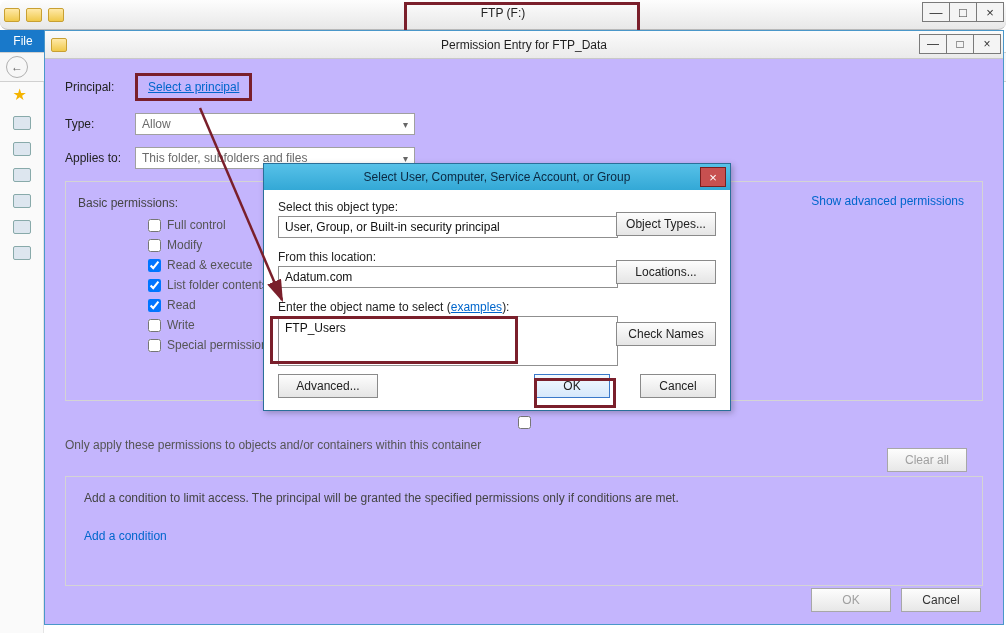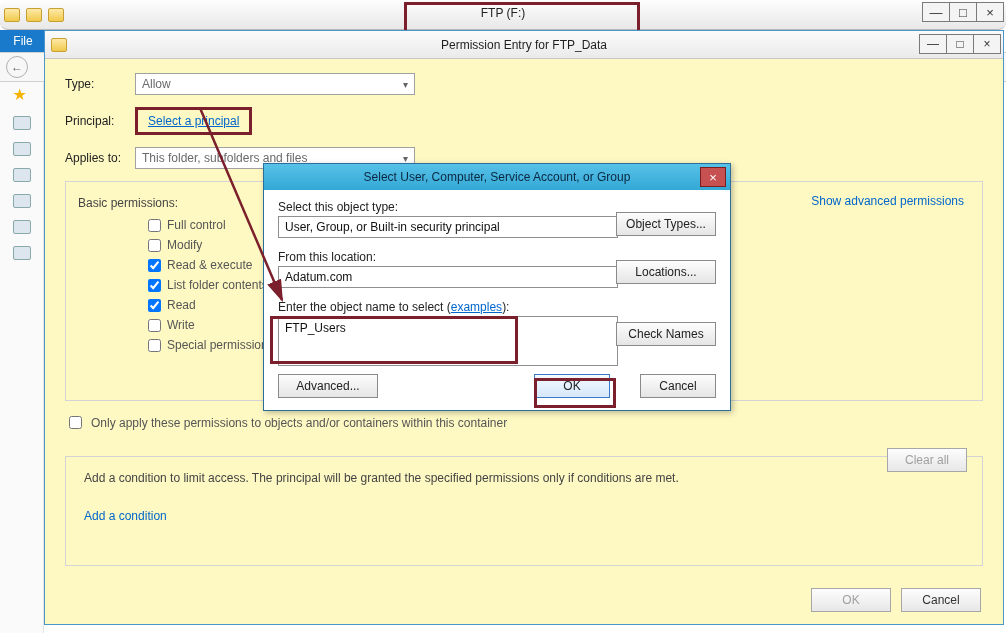--- a/index.html
+++ b/index.html
@@ -35,21 +35,21 @@
   .sidebar { position:absolute; left:0; top:82px; width:44px; height:551px; background:#fafafa; border-right:1px solid #e4e4e4; padding-top:4px; display:flex; flex-direction:column; align-items:center; gap:12px; }
   .sb-star { width:18px; height:18px; color:#f5b400; font-size:16px; line-height:18px; }
   .sb-item { width:18px; height:14px; background:#dde6ef; border:1px solid #8aa; border-radius:2px; }
 
   
   .hl-title { position:absolute; left:404px; top:2px; width:236px; height:52px; border:3px solid #7a1f2b; pointer-events:none; }
 
   
   .perm-window {
     position: absolute; left: 44px; top: 30px; width: 960px; height: 595px;
-    background: #fef9c3; border: 1px solid #4a97c9;
+    background: #c4b5fd; border: 1px solid #4a97c9;
   }
   .perm-titlebar {
     height: 28px; background: linear-gradient(#fbfbfb,#eaeaea);
     border-bottom: 1px solid #c8c8c8;
     display: flex; align-items: center; padding-left: 6px; position: relative;
   }
   .perm-titlebar .folder-ico { width: 16px; height: 14px; background: linear-gradient(#ffe9a8,#f0c94b); border: 1px solid #c8a032; border-radius: 2px; margin-right: 8px; }
   .perm-title-center { position:absolute; left:50%; transform:translateX(-50%); color:#1f1f1f; }
   .perm-winctrl { position:absolute; right:2px; top:3px; display:flex; }
   .perm-winctrl div { width:28px; height:20px; border:1px solid #7a7a7a; display:flex; align-items:center; justify-content:center; margin-left:-1px; background:#f4f4f4; color:#333; }
@@ -70,21 +70,21 @@
   .perm-panel {
     border: 1px solid #d4d4d4; margin-top: 10px; padding: 14px 12px;
     height: 220px; position: relative;
   }
   .basic-label { color:#444; margin-bottom: 8px; }
   .checks { margin-left: 70px; display:flex; flex-direction:column; gap:6px; }
   .chk { display:flex; align-items:center; gap:6px; color:#555; }
   .chk input { width:13px; height:13px; margin:0; }
   .show-adv { position:absolute; right:18px; top:12px; color:#0066cc; }
 
-  .only-apply { display:flex; align-items:center; gap:6px; margin-top:12px; color:#555; }
+  .only-apply { display:flex; gap:6px; margin-top:12px; color:#555;flex-direction:column; }
   .clear-all-btn { position:absolute; right:36px; top:365px; }
 
   .cond-panel { border:1px solid #d4d4d4; margin-top:24px; padding:14px 18px; height:110px; }
   .cond-text { color:#444; }
   .add-cond { color:#0066cc; margin-top:24px; display:inline-block; }
 
   .perm-footer { position:absolute; right:22px; bottom:12px; display:flex; gap:10px; }
   .btn {
     min-width: 80px; height: 24px; border: 1px solid #a7a7a7;
     background: linear-gradient(#fdfdfd,#e7e7e7);
@@ -169,28 +169,28 @@
     <div class="perm-title-center">Permission Entry for FTP_Data</div>
     <div class="perm-winctrl">
       <div>—</div>
       <div>□</div>
       <div>×</div>
     </div>
   </div>
 
   <div class="perm-body">
     <div class="row">
-      <div class="row-label">Type:</div>
-      <div class="combo">Allow</div>
-    </div>
-    <div class="row">
       <div class="row-label">Principal:</div>
       <span class="hl-principal">
         <span class="principal-link">Select a principal</span>
       </span>
+    </div>
+    <div class="row">
+      <div class="row-label">Type:</div>
+      <div class="combo">Allow</div>
     </div>
     <div class="row">
       <div class="row-label">Applies to:</div>
       <div class="combo">This folder, subfolders and files</div>
     </div>
 
     <div class="perm-panel">
       <div class="basic-label">Basic permissions:</div>
       <div class="show-adv">Show advanced permissions</div>
       <div class="checks">

